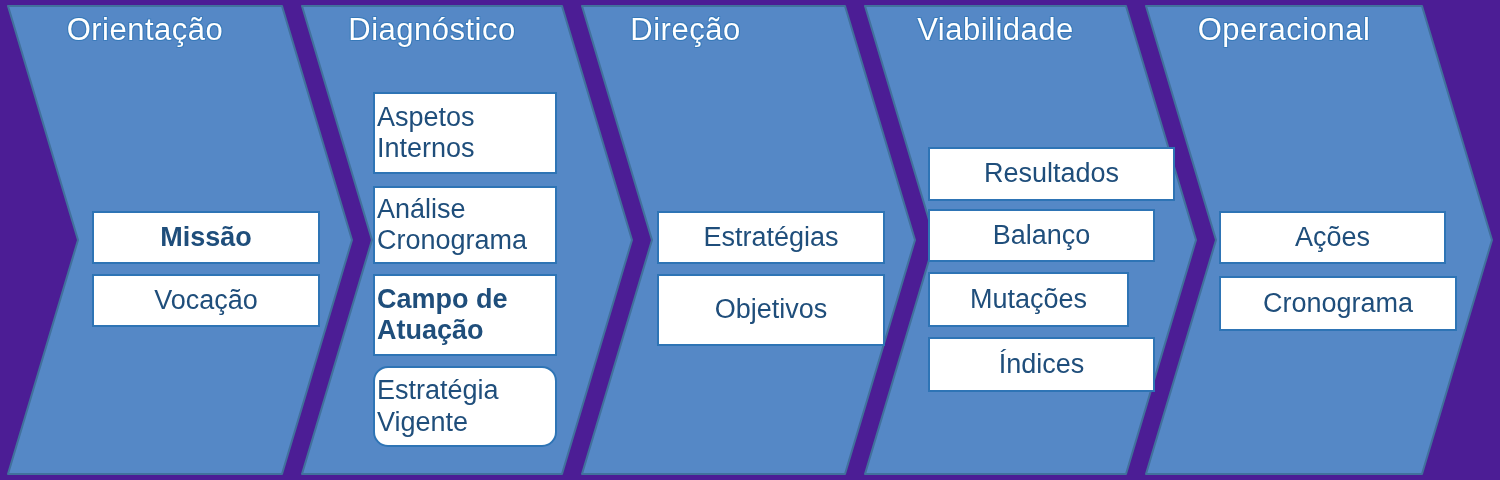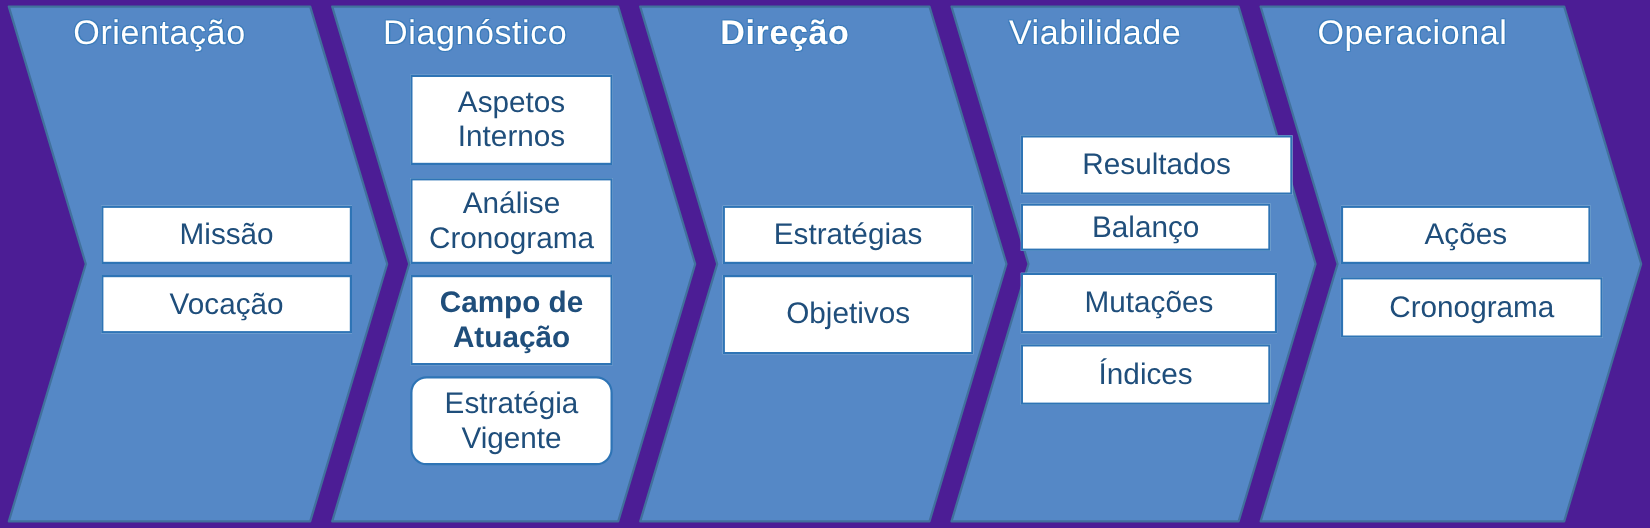--- a/index.html
+++ b/index.html
@@ -54,54 +54,55 @@
     position: absolute;
     box-sizing: border-box;
     background: #ffffff;
     border: 2px solid var(--box_border);
     color: var(--box_text);
     font-size: 27px;
     line-height: 1.15;
     display: flex;
     align-items: center;
     justify-content: center;
-    text-align: center;
+    text-align: left;
     padding: 2px 2px;
+    margin-top: 24px;
   }
 </style>
 </head>
 <body>
 
 <div class="canvas">
 
   <svg class="chevron-layer" viewBox="0 0 1500 480" xmlns="http://www.w3.org/2000/svg">
     <polygon points="8,6 282,6 352,240 282,474 8,474 78,240"></polygon>
     <polygon points="302,6 562,6 632,240 562,474 302,474 372,240"></polygon>
     <polygon points="582,6 845,6 915,240 845,474 582,474 652,240"></polygon>
     <polygon points="865,6 1126,6 1196,240 1126,474 865,474 935,240"></polygon>
     <polygon points="1146,6 1422,6 1492,240 1422,474 1146,474 1216,240"></polygon>
   </svg>
 
   <div class="stage-title" style="left:8px; width:274px;">Orientação</div>
-  <div class="item-box" style="left:92px; top:187px; width:228px; height:53px;">Missão</div>
+  <div class="item-box" style="left:92px; top:187px; width:228px; height:53px;font-weight:bold;">Missão</div>
   <div class="item-box" style="left:92px; top:250px; width:228px; height:53px;">Vocação</div>
 
   <div class="stage-title" style="left:302px; width:260px;">Diagnóstico</div>
   <div class="item-box" style="left:373px; top:68px; width:184px; height:82px;">Aspetos Internos</div>
   <div class="item-box" style="left:373px; top:162px; width:184px; height:78px;">Análise Cronograma</div>
   <div class="item-box" style="left:373px; top:250px; width:184px; height:82px;font-weight:bold;">Campo de Atuação</div>
   <div class="item-box" style="left:373px; top:342px; width:184px; height:81px;border-radius:15px;">Estratégia Vigente</div>
 
-  <div class="stage-title" style="left:582px; width:263px;font-weight:bold;">Direção</div>
+  <div class="stage-title" style="left:554px; width:263px;">Direção</div>
   <div class="item-box" style="left:657px; top:187px; width:228px; height:53px;">Estratégias</div>
   <div class="item-box" style="left:657px; top:250px; width:228px; height:72px;">Objetivos</div>
 
   <div class="stage-title" style="left:865px; width:261px;">Viabilidade</div>
   <div class="item-box" style="left:928px; top:123px; width:247px; height:54px;">Resultados</div>
-  <div class="item-box" style="left:928px; top:185px; width:227px; height:43px;">Balanço</div>
-  <div class="item-box" style="left:928px; top:248px; width:233px; height:55px;">Mutações</div>
+  <div class="item-box" style="left:928px; top:185px; width:227px; height:53px;">Balanço</div>
+  <div class="item-box" style="left:928px; top:248px; width:201px; height:55px;">Mutações</div>
   <div class="item-box" style="left:928px; top:313px; width:227px; height:55px;">Índices</div>
 
   <div class="stage-title" style="left:1146px; width:276px;">Operacional</div>
   <div class="item-box" style="left:1219px; top:187px; width:227px; height:53px;">Ações</div>
   <div class="item-box" style="left:1219px; top:252px; width:238px; height:55px;">Cronograma</div>
 
 </div>
 
 </body></html>

